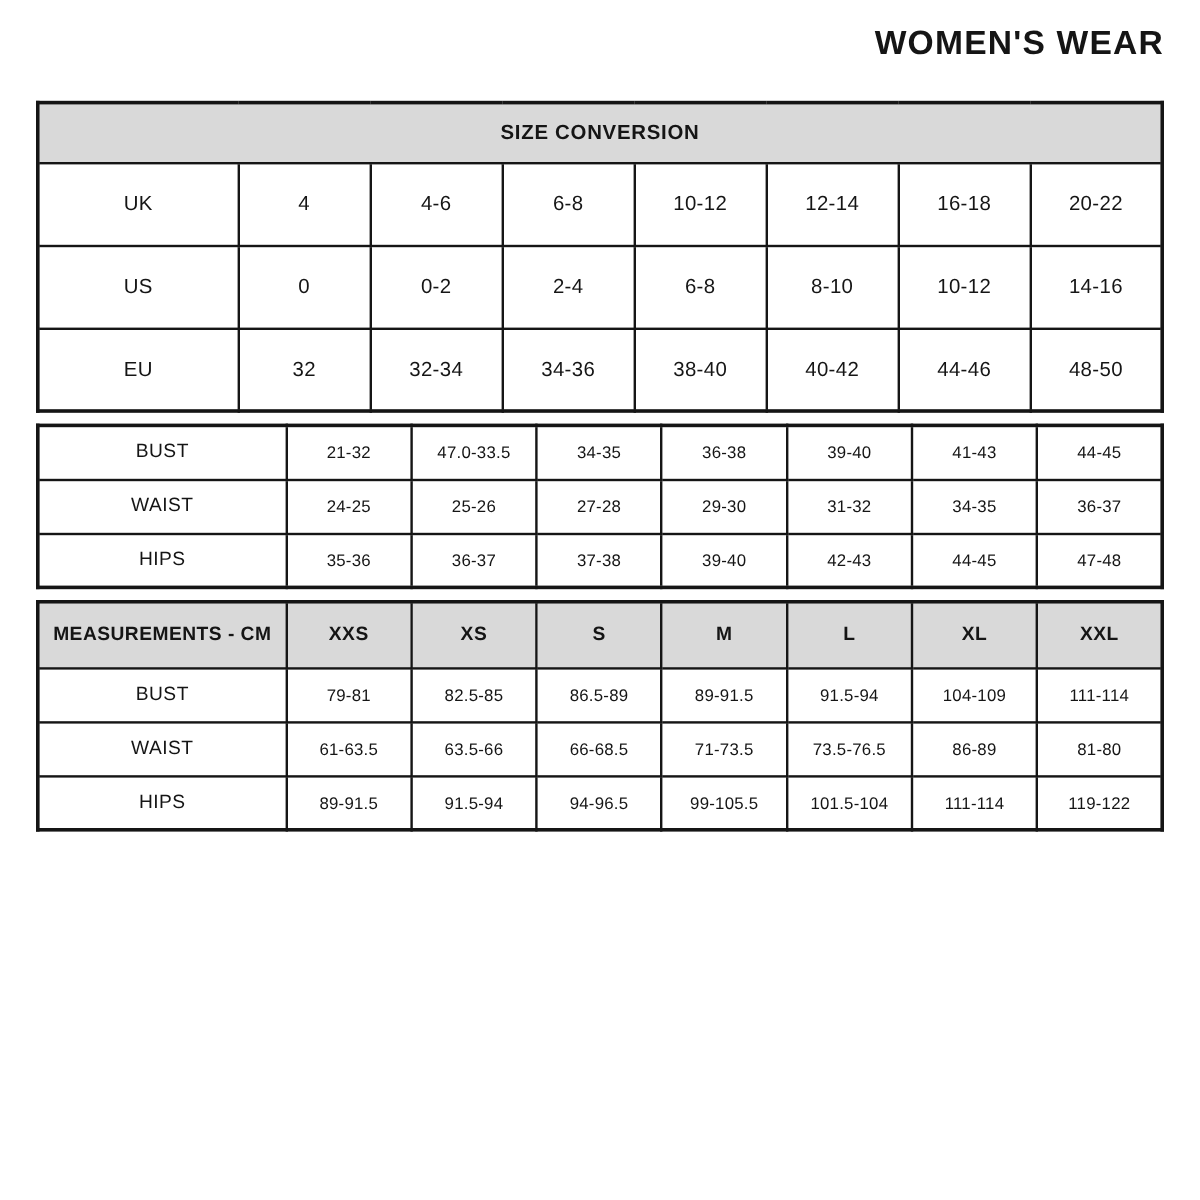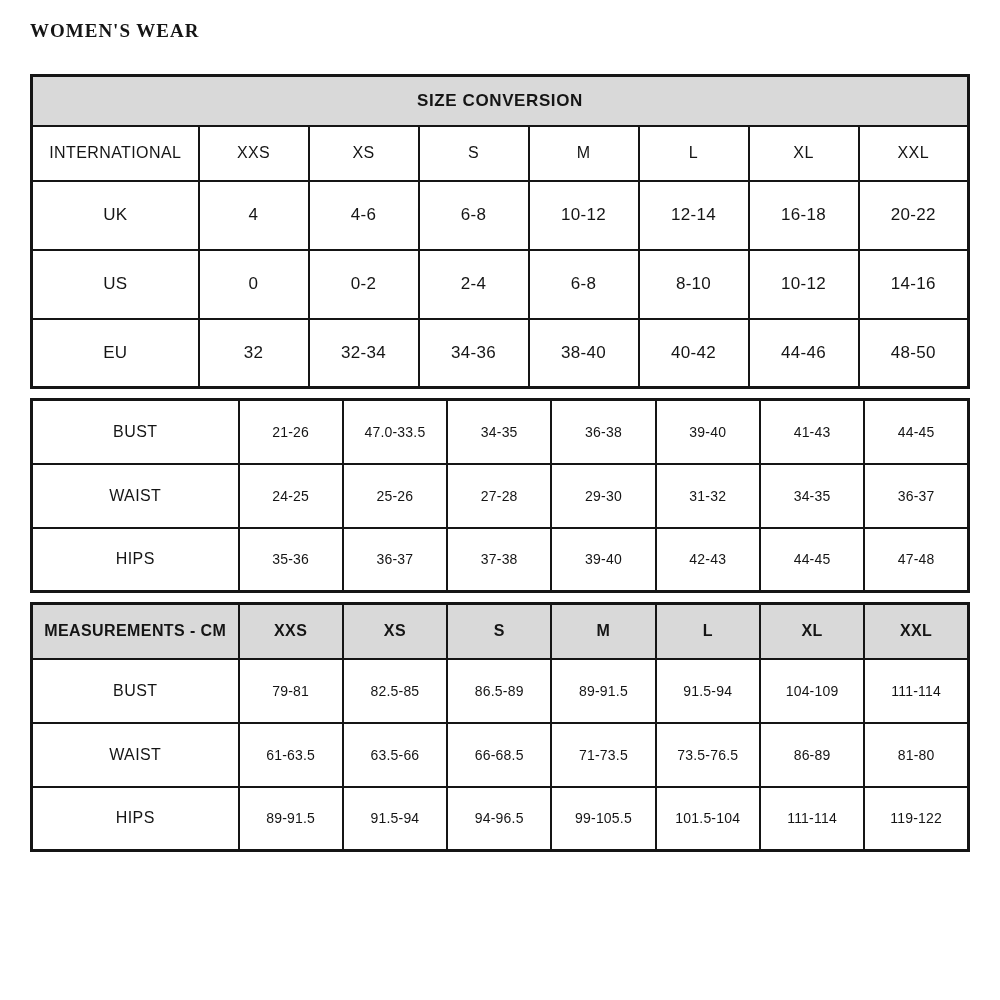--- a/index.html
+++ b/index.html
@@ -4,26 +4,25 @@
 <style>
   * { box-sizing: border-box; }
   html, body { margin: 0; padding: 0; background: #ffffff; }
   body {
     width: 1000px; height: 1000px;
     font-family: "Liberation Sans", "DejaVu Sans", sans-serif;
     color: #151515;
   }
   .page { padding: 12px 30px 0 30px; }
   .page-title {
-    text-align: left;
-    font-size: 19px;
+    text-align: right;
+    font-size: 28px;
     font-weight: bold;
     letter-spacing: 1px;
     margin: 8px 0 14px 0;
-    font-family: Liberation Serif, serif;
   }
   table {
     width: 100%;
     border-collapse: collapse;
     table-layout: fixed;
     border: 3px solid #151515;
     margin-top: 32px;
   }
   .m-table { margin-top: 9px; }
   th, td {
@@ -50,21 +49,21 @@
   }
   .t1 td { height: 69px; font-size: 17px; letter-spacing: 0.3px; }
   
   .m-table .head-row th {
     background: #d9d9d9;
     height: 55px;
     font-size: 16px;
     font-weight: bold;
     letter-spacing: 0.4px;
   }
-  .m-table td { height: 64px; font-size: 14px; letter-spacing: 0.2px; }
+  .m-table td { height: 45px; font-size: 14px; letter-spacing: 0.2px; }
   .m-table td.row-label { font-size: 16px; letter-spacing: 0.4px; }
 </style>
 </head>
 <body>
 
 <div class="page">
 
   <div class="page-title">WOMEN'S WEAR</div>
 
   <table class="t1">
@@ -74,30 +73,20 @@
         <col>
         <col>
         <col>
         <col>
         <col>
         <col>
     </colgroup>
     <tbody>
       <tr>
         <th colspan="8" class="caption-cell">SIZE CONVERSION</th>
-      </tr>
-      <tr class="colhead-row">
-        <th>INTERNATIONAL</th>
-        <th>XXS</th>
-        <th>XS</th>
-        <th>S</th>
-        <th>M</th>
-        <th>L</th>
-        <th>XL</th>
-        <th>XXL</th>
       </tr>
       <tr>
         <td class="row-label">UK</td>
         <td>4</td>
         <td>4-6</td>
         <td>6-8</td>
         <td>10-12</td>
         <td>12-14</td>
         <td>16-18</td>
         <td>20-22</td>
@@ -132,21 +121,21 @@
         <col>
         <col>
         <col>
         <col>
         <col>
         <col>
     </colgroup>
     <tbody>
       <tr>
         <td class="row-label">BUST</td>
-        <td>21-26</td>
+        <td>21-32</td>
         <td>47.0-33.5</td>
         <td>34-35</td>
         <td>36-38</td>
         <td>39-40</td>
         <td>41-43</td>
         <td>44-45</td>
       </tr>
       <tr>
         <td class="row-label">WAIST</td>
         <td>24-25</td>

